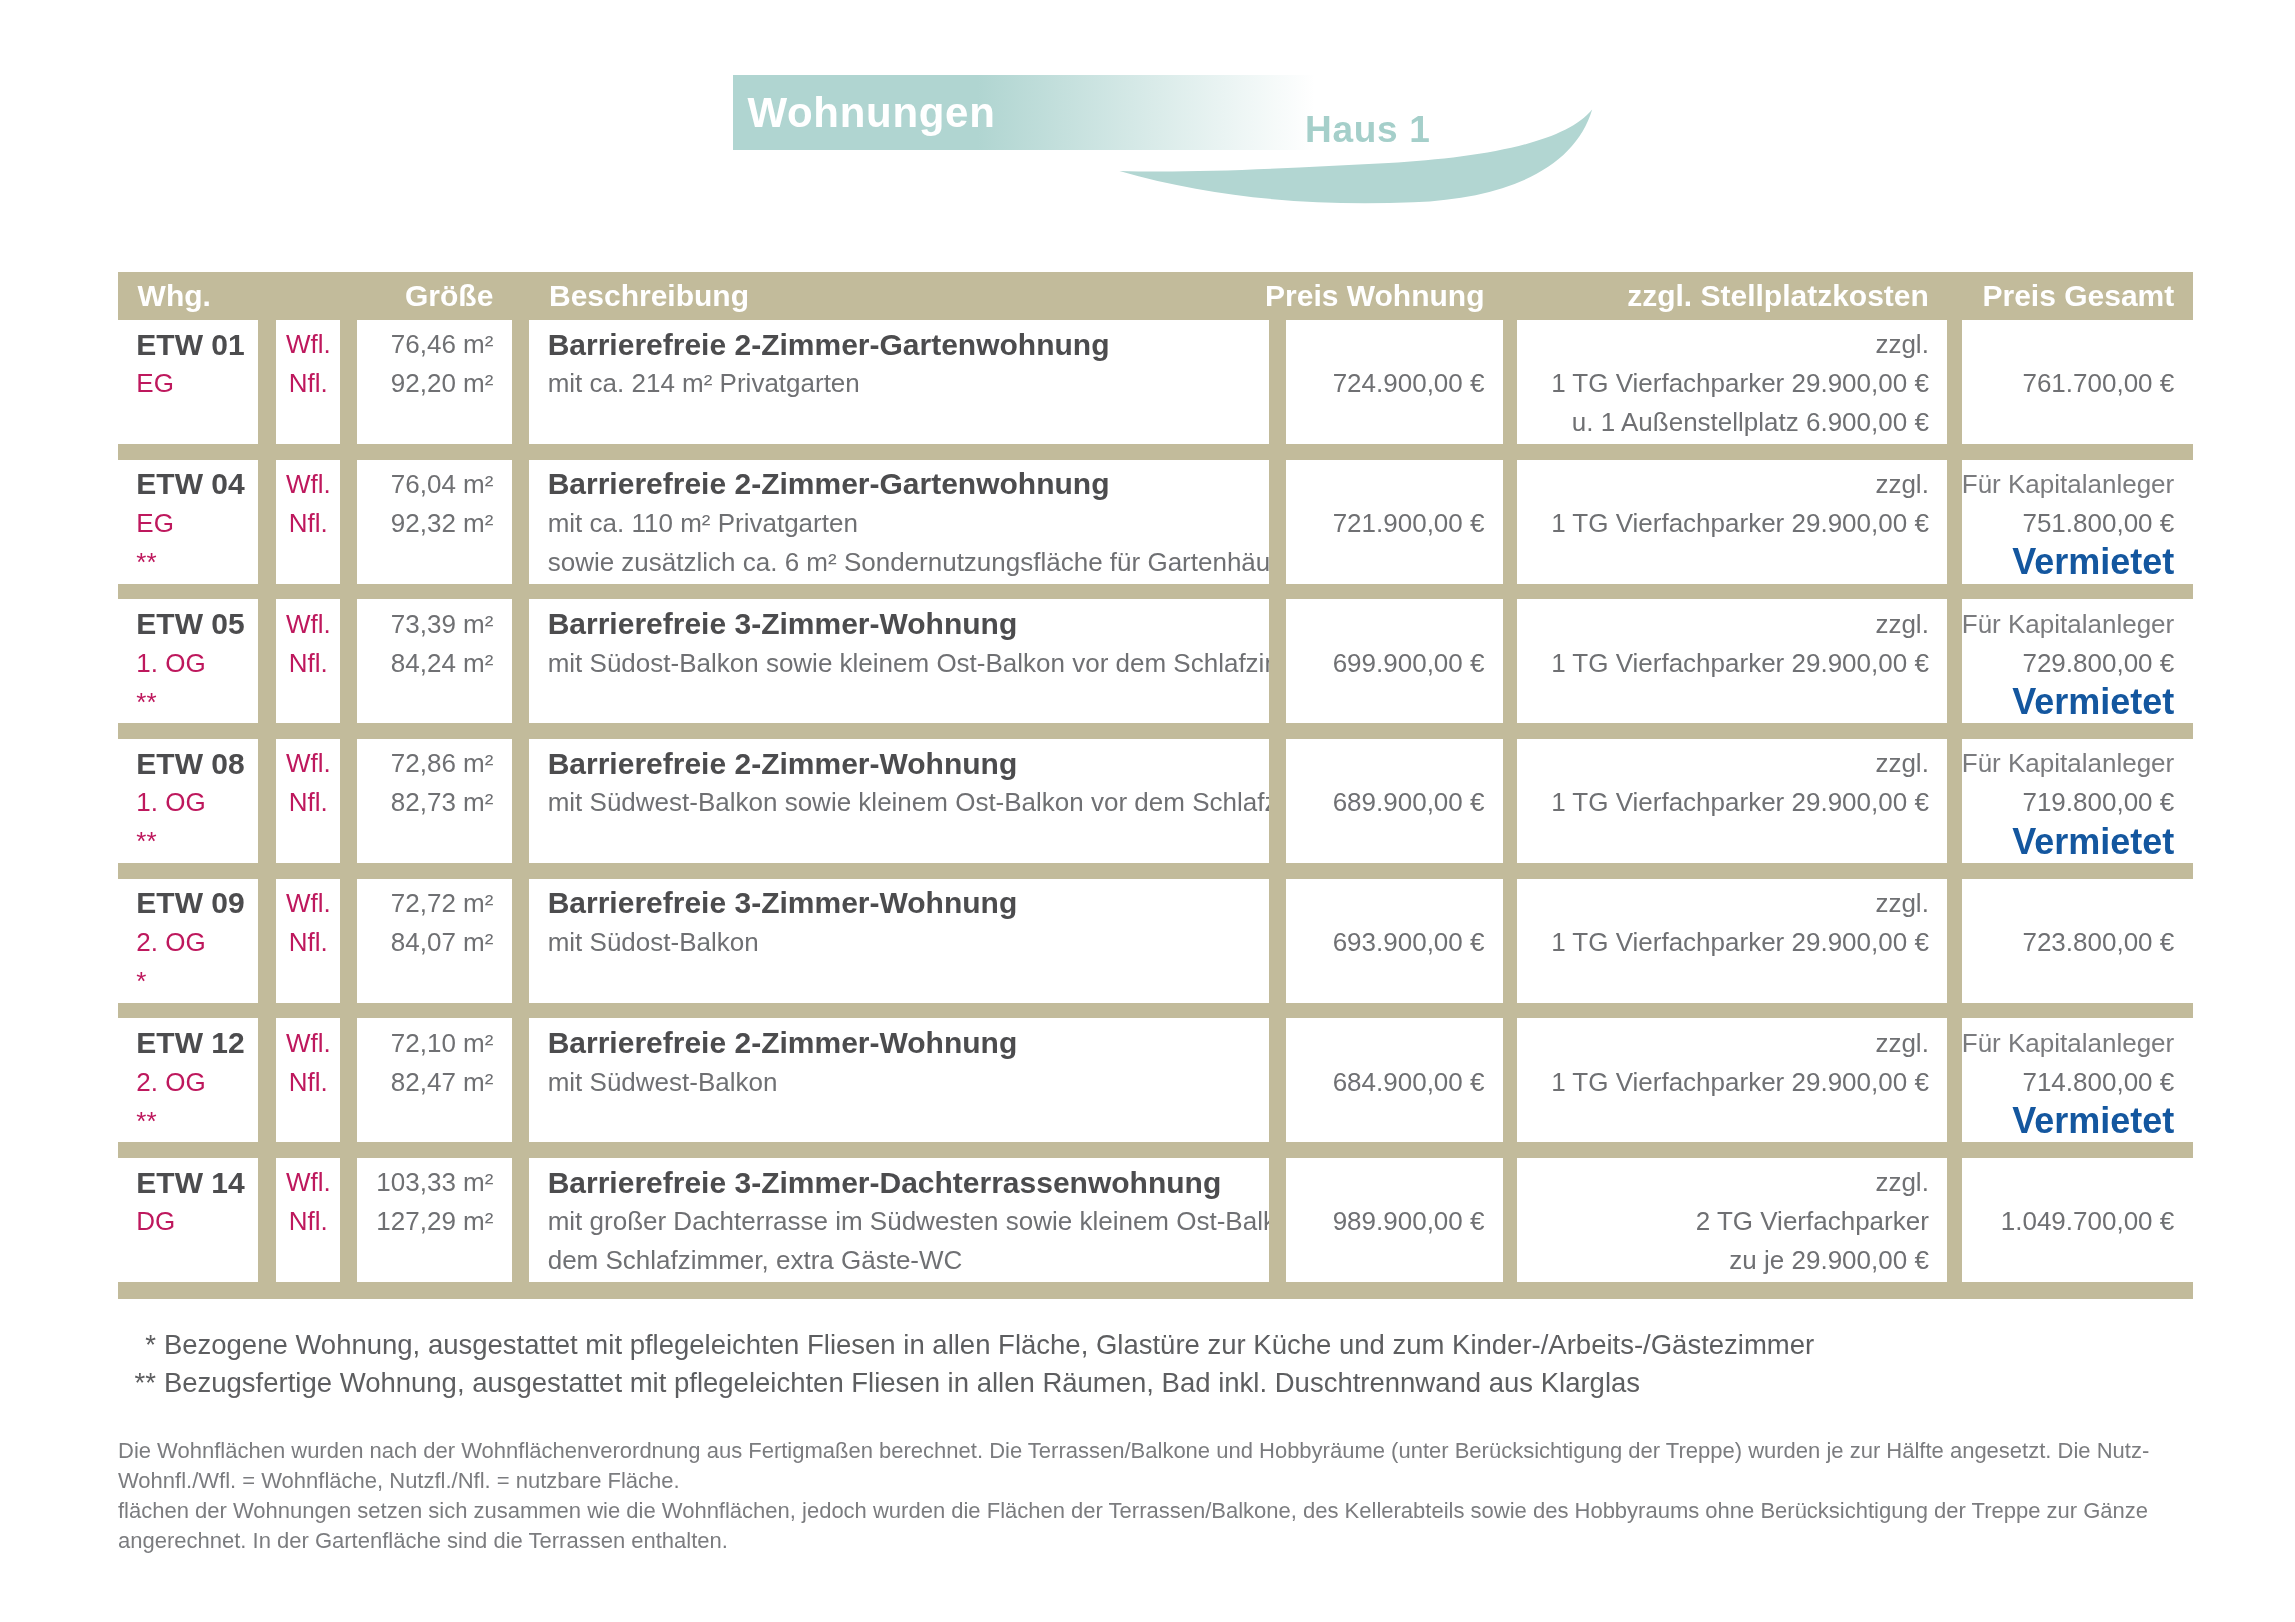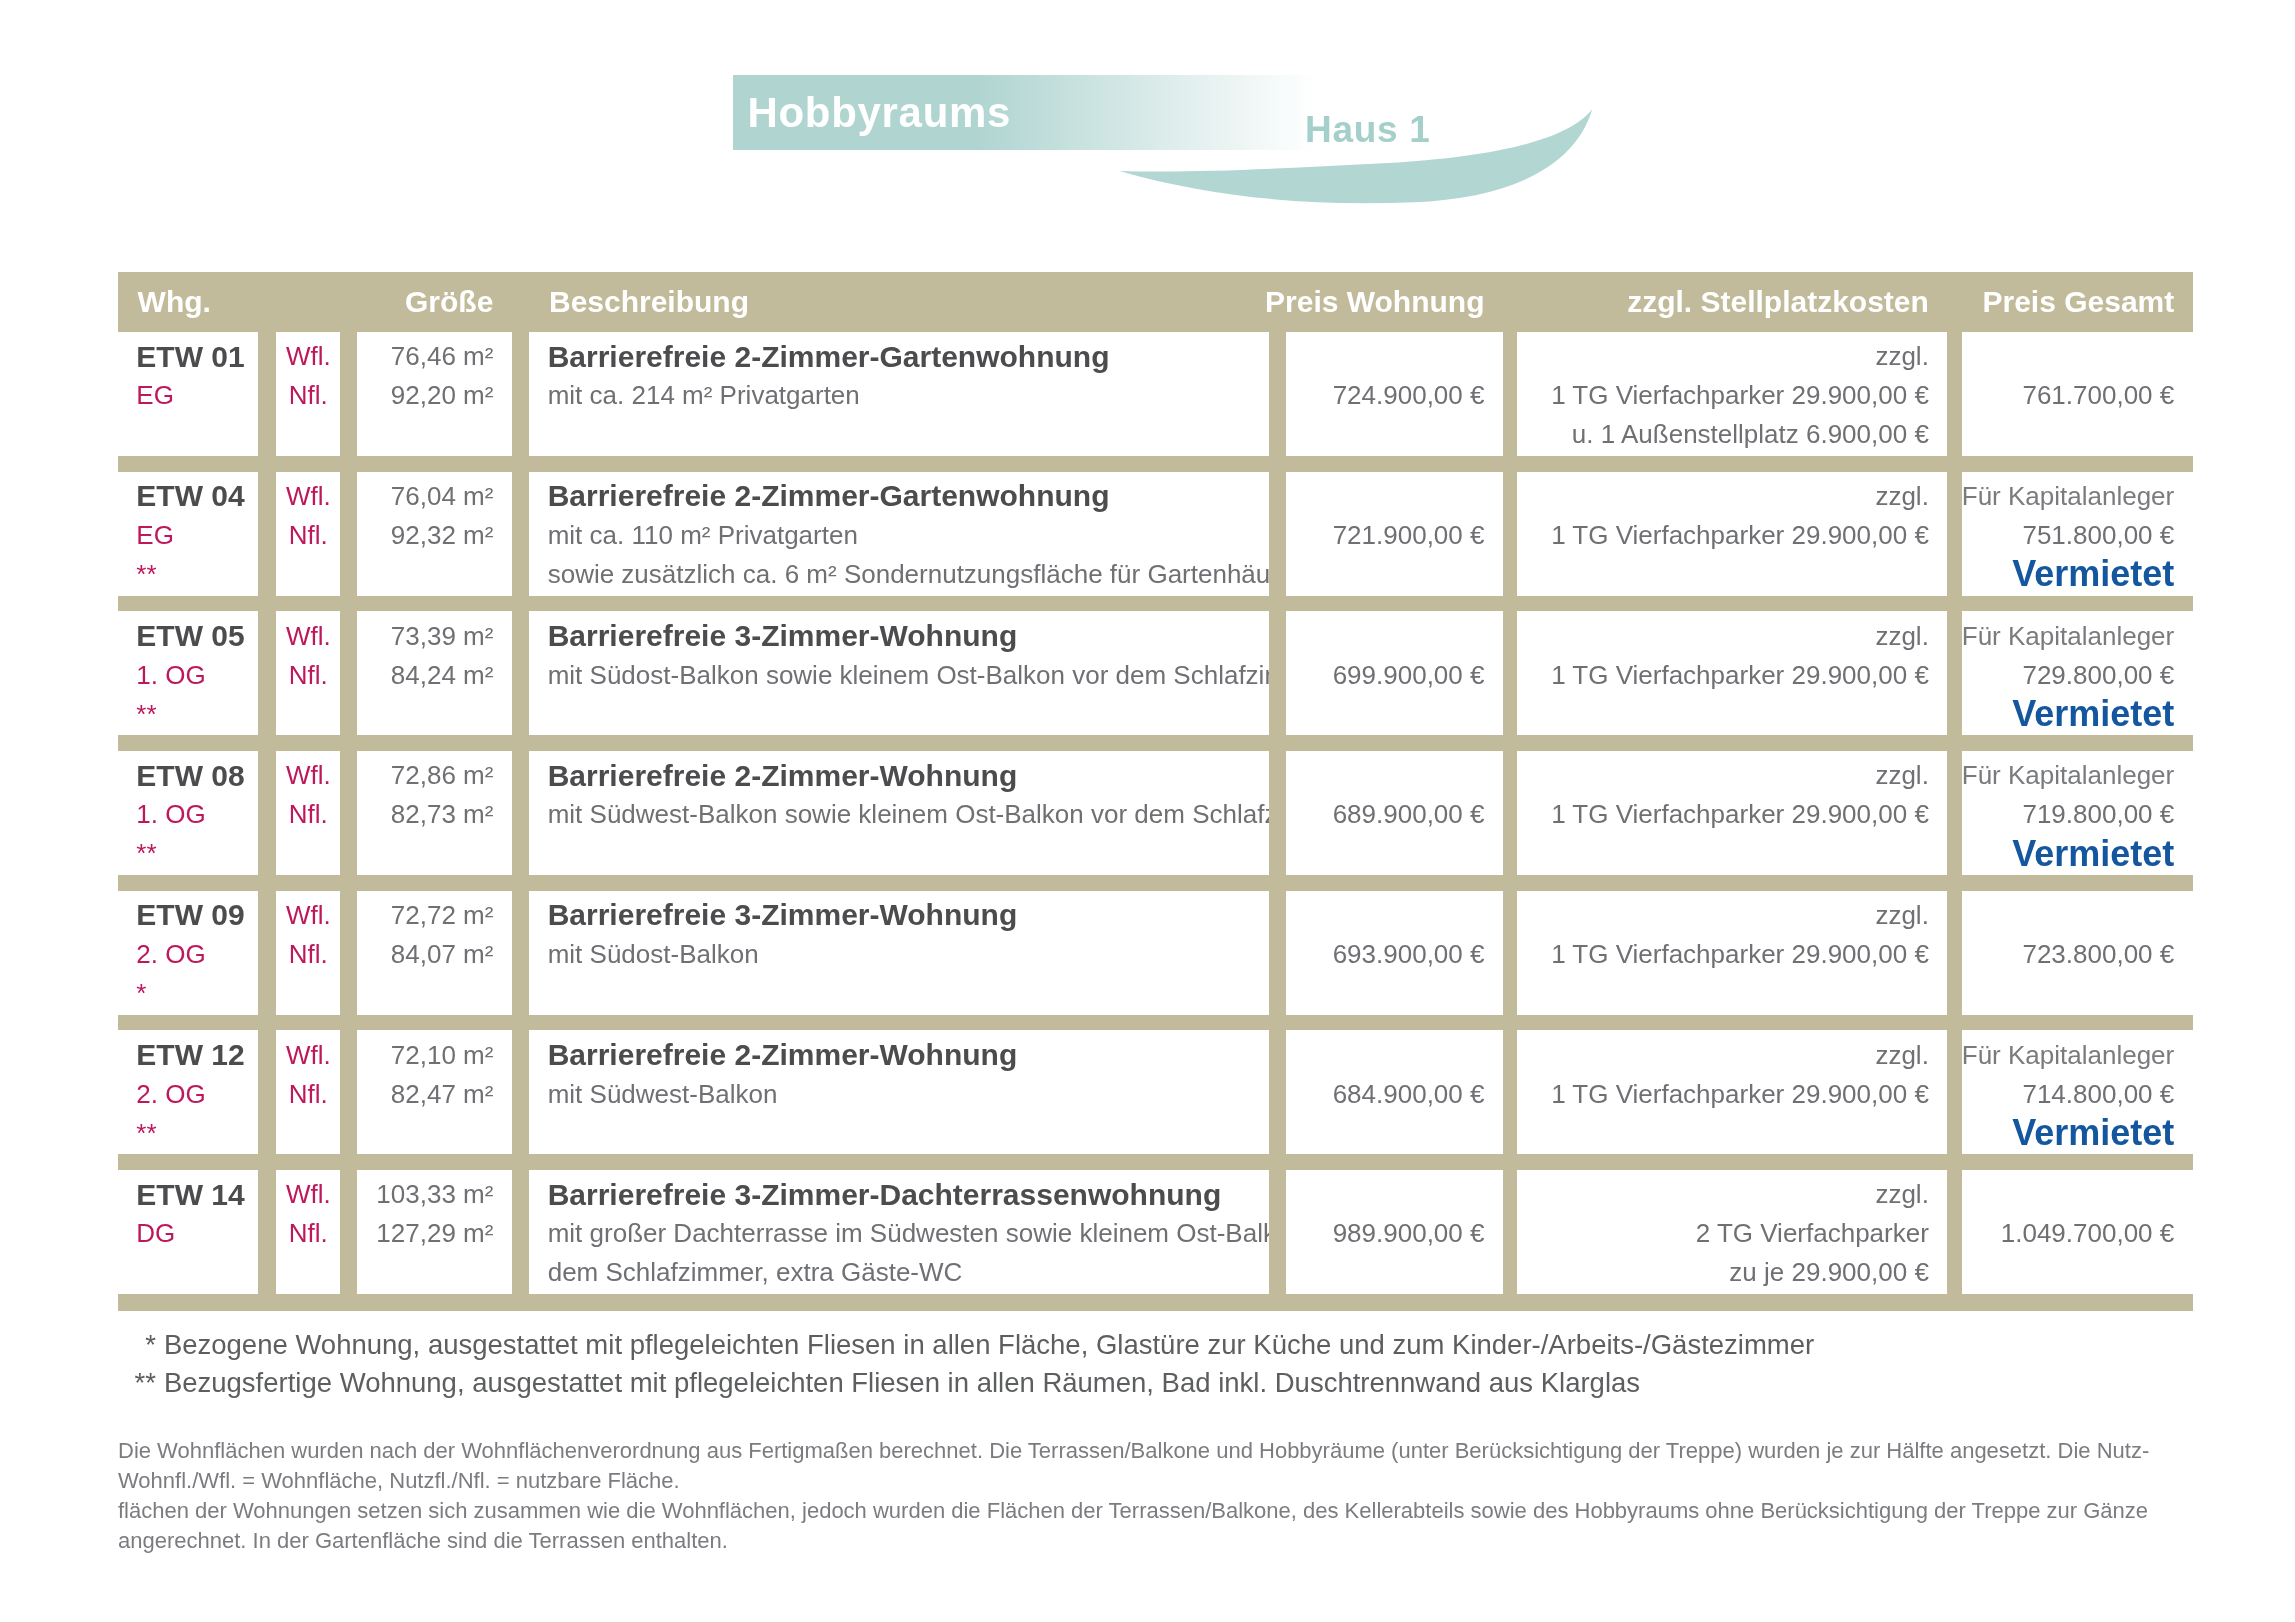--- a/index.html
+++ b/index.html
@@ -10,21 +10,21 @@
   .banner{position:absolute;left:733px;top:75px;width:582px;height:75px;
           background:linear-gradient(90deg,#b0d5d1 0%,#b0d5d1 42%,rgba(255,255,255,0) 100%);
           display:flex;align-items:center;}
   .banner-title{padding-left:14.4px;font-size:42px;font-weight:700;color:#ffffff;letter-spacing:0.7px;}
   .haus{position:absolute;left:1305px;top:109px;font-size:37px;font-weight:700;color:#a5cfca;letter-spacing:0.7px;}
   .swoosh{position:absolute;left:1106px;top:103px;width:497px;height:111px;}
 
   
   .pricetable{position:absolute;left:118px;top:272px;width:2075px;background:#c2bb9b;padding-bottom:16.4px;}
   .grid{display:grid;grid-template-columns:140px 18.3px 64px 16.4px 155px 17.7px 740px 16.4px 217px 14.4px 430px 14.4px 231px;}
-  .thead{height:60px;}
+  .thead{height:48px;}
   .hcell{display:flex;align-items:center;font-size:30px;font-weight:700;color:#ffffff;white-space:nowrap;}
   .h-left{padding-left:19.6px;}
   .h-right{justify-content:flex-end;padding-right:18.3px;}
   .hc1{grid-column:1/4;}.hc5{grid-column:5;}.hc7{grid-column:7;}
   .hc9{grid-column:9;}.hc11{grid-column:11;}.hc13{grid-column:13;}
 
   .row{height:124px;}
   .row + .row{margin-top:15.7px;}
   .cell{background:#ffffff;padding-top:5.2px;overflow:hidden;}
   .gap{background:transparent;}
@@ -47,21 +47,21 @@
   
   .legal{position:absolute;left:118px;top:1436px;width:2153px;font-size:22px;color:#7b7c7f;}
   .legal .ln{height:30px;line-height:30px;white-space:nowrap;}
 </style>
 </head>
 <body>
 
 <div class="page">
 
   <div class="banner">
-    <span class="banner-title">Hobbyraums</span>
+    <span class="banner-title">Wohnungen</span>
   </div>
   <span class="haus">Haus 1</span>
   <svg class="swoosh" viewBox="0 0 760 170" xmlns="http://www.w3.org/2000/svg">
     <path d="M 20 104 C 170 147, 320 158, 470 152 C 620 146, 718 97, 744 10 C 702 62, 572 84, 432 92 C 282 100, 122 108, 20 104 Z" fill="#b2d6d2"></path>
   </svg>
 
   <div class="pricetable">
 
     <div class="grid thead">
       <div class="hcell h-left hc1">Whg.</div>

